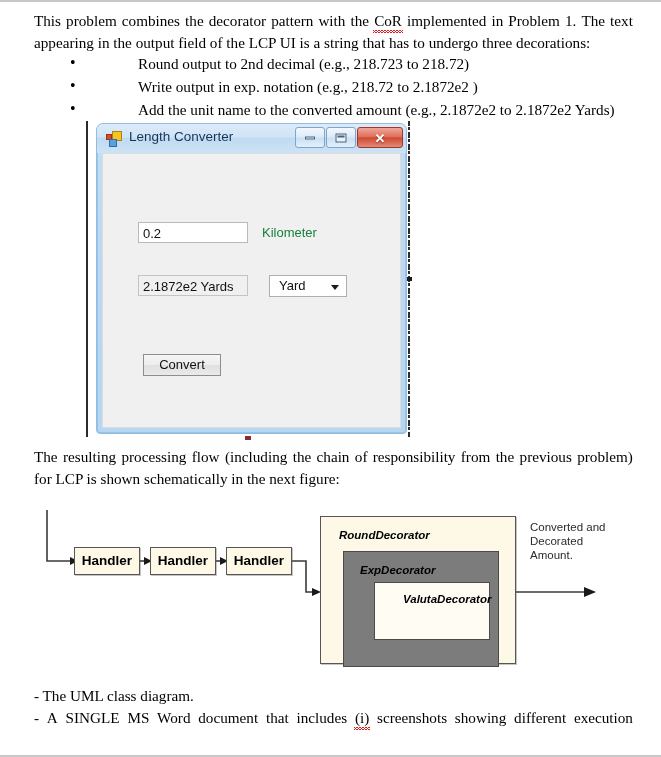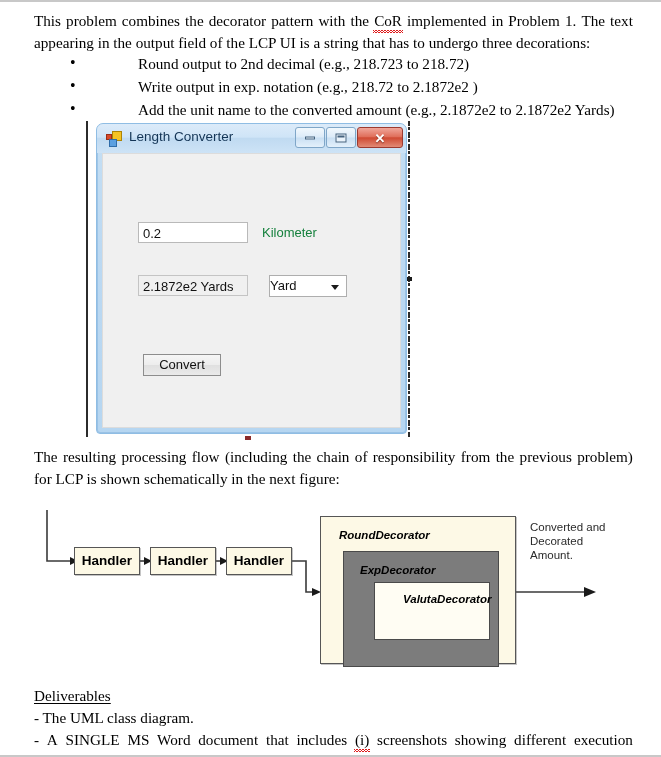--- a/index.html
+++ b/index.html
@@ -237,21 +237,21 @@
     position: absolute;
     left: 166px; top: 121px;
     width: 78px; height: 22px;
     background: #ffffff;
     border: 1px solid #aeaeae;
     box-sizing: border-box;
     font-family: "Liberation Sans", sans-serif;
     font-size: 13px;
     color: #111;
     line-height: 20px;
-    padding-left: 0;
+    padding-left: 9px;
   }
   .combo .arrow {
     position: absolute;
     right: 7px; top: 9px;
     width: 0; height: 0;
     border-left: 4px solid transparent;
     border-right: 4px solid transparent;
     border-top: 5px solid #1a1a1a;
   }
 
@@ -473,23 +473,20 @@
         <div id="valuta-decorator">ValutaDecorator</div>
       </div>
     </div>
 
     <div class="out-text">Converted and
 Decorated
 Amount.</div>
   </div>
 
   <div class="doc-text deliverables">
-    <div class="deliv-line">
-      <span class="underline-title">Deliverables</span>
-    </div>
     <div class="deliv-line">- The UML class diagram.</div>
     <div class="justify-line">
       <span>-</span>
       <span>A</span>
       <span>SINGLE</span>
       <span>MS</span>
       <span>Word</span>
       <span>document</span>
       <span>that</span>
       <span>includes</span>

